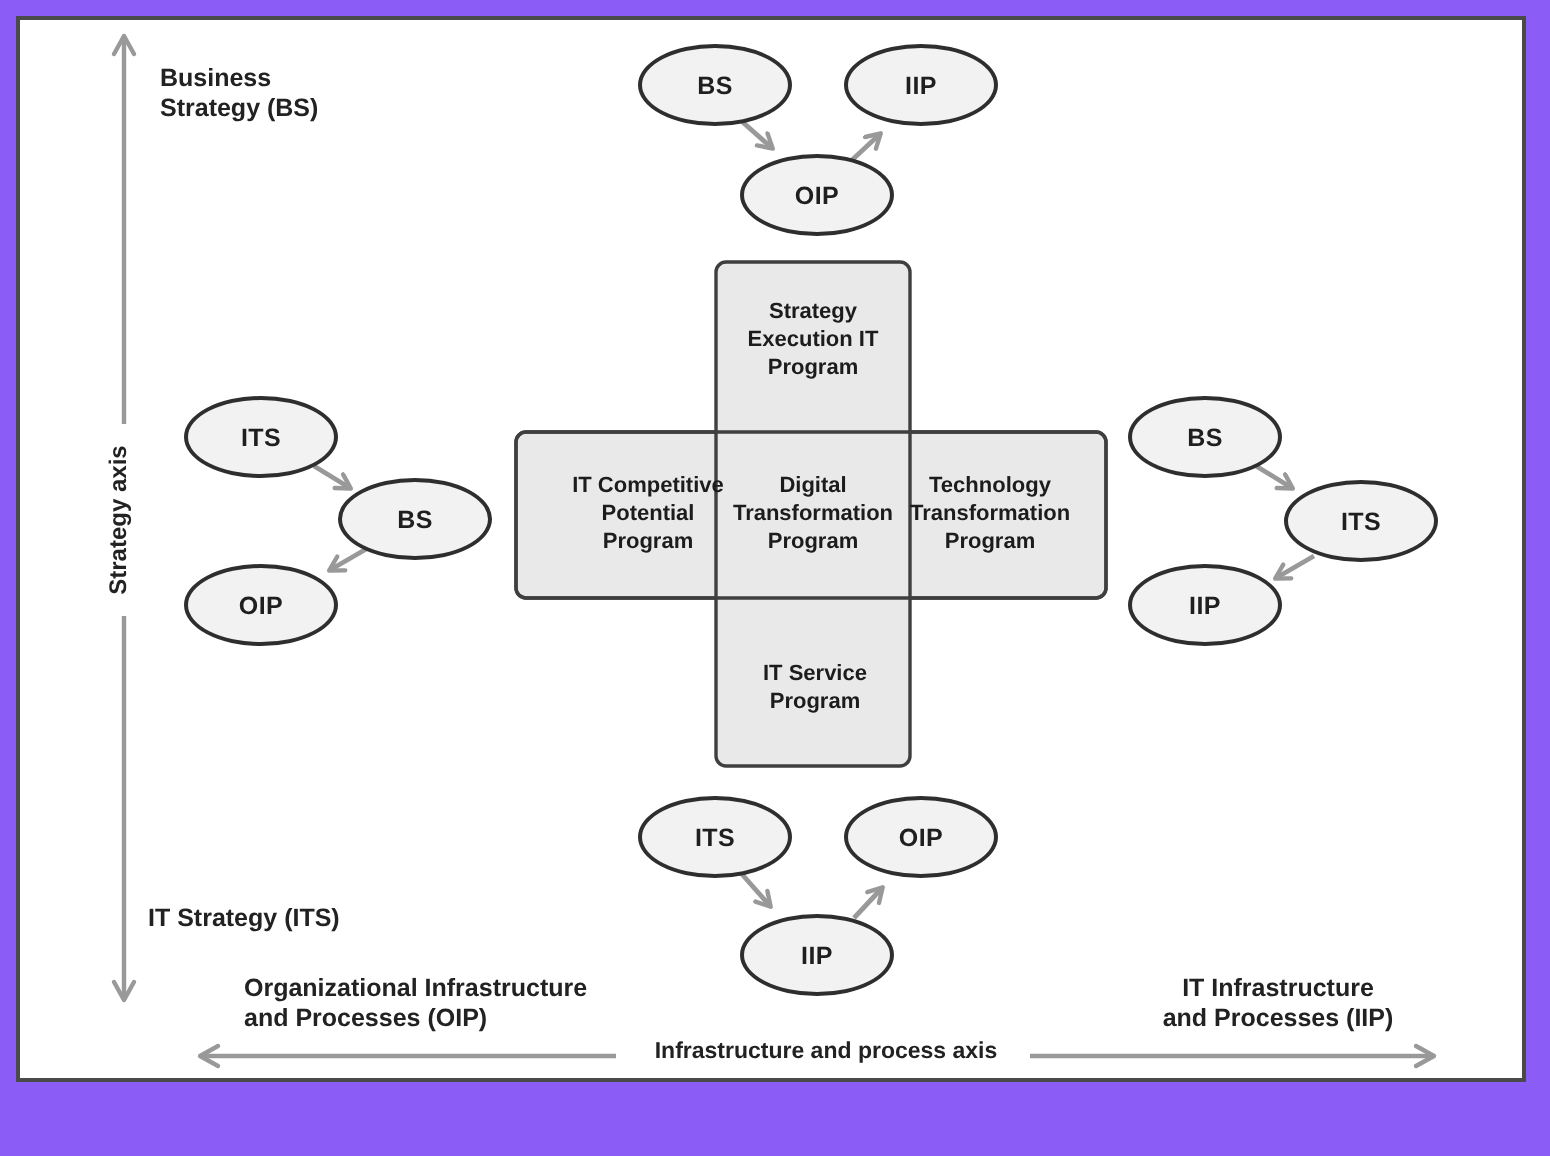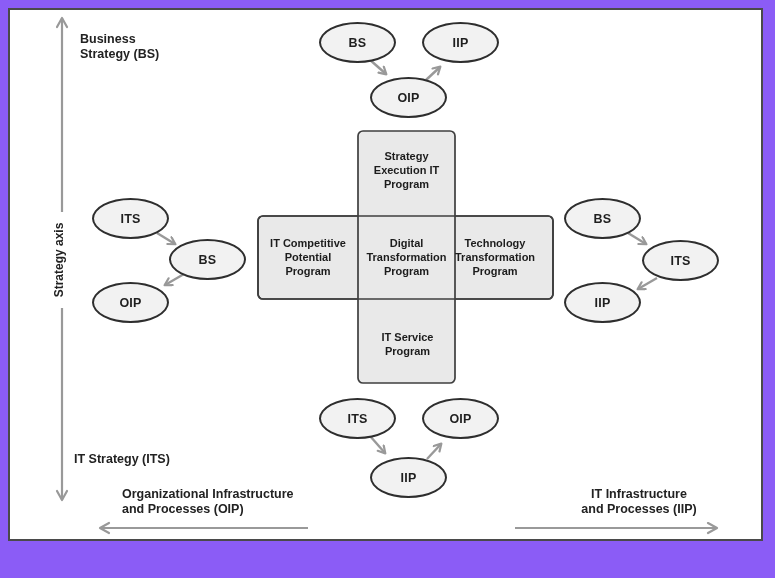--- a/index.html
+++ b/index.html
@@ -123,25 +123,26 @@
 
   <div class="edgelabel" style="left:80px; top:32px;">Business
 Strategy (BS)</div>
   <div class="edgelabel" style="left:74px; top:452px;">IT Strategy (ITS)</div>
   <div class="edgelabel" style="left:578px; top:487px; width:122px; text-align:center;">IT Infrastructure
 and Processes (IIP)</div>
   <div class="edgelabel" style="left:122px; top:487px;">Organizational Infrastructure
 and Processes (OIP)</div>
 
   <div class="vaxis-label">Strategy axis</div>
+  <div class="haxis-label">Infrastructure and process axis</div>
 
   <div class="boxlabel" style="left:358px; top:149px; width:97px;">Strategy
 Execution IT
 Program</div>
-  <div class="boxlabel" style="left:258px; top:236px; width:100px;">IT Competitive
+  <div class="boxlabel" style="left:258px; top:236px; width:100px;padding-left:16px;">IT Competitive
 Potential
 Program</div>
   <div class="boxlabel" style="left:358px; top:236px; width:97px;">Digital
 Transformation
 Program</div>
   <div class="boxlabel" style="left:455px; top:236px; width:80px;">Technology
 Transformation
 Program</div>
   <div class="boxlabel" style="left:358px; top:330px; width:99px;">IT Service
 Program</div>

